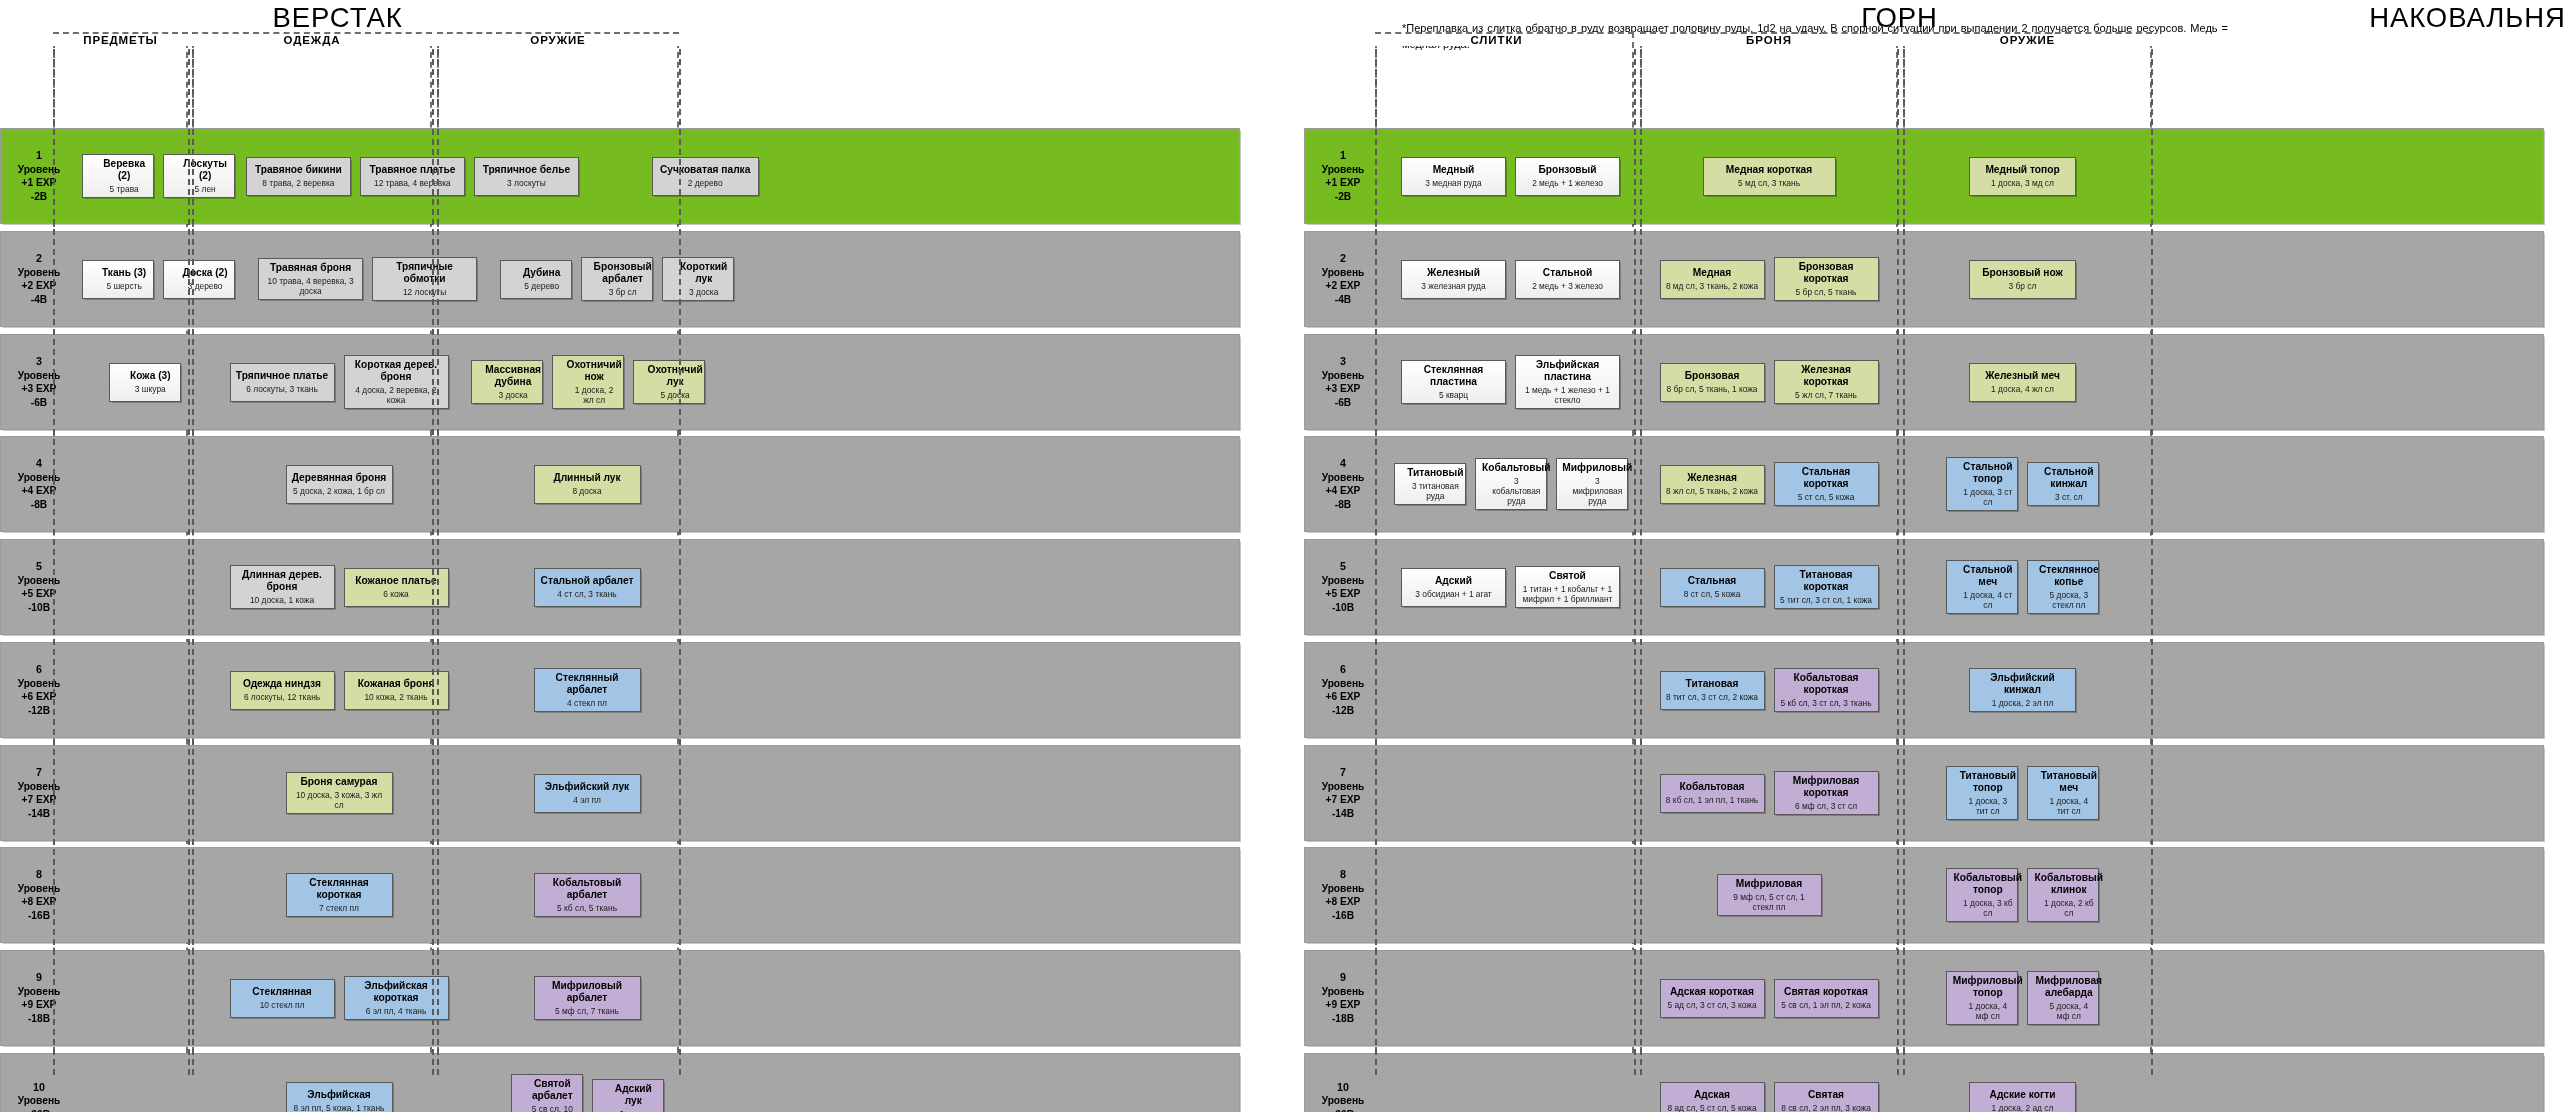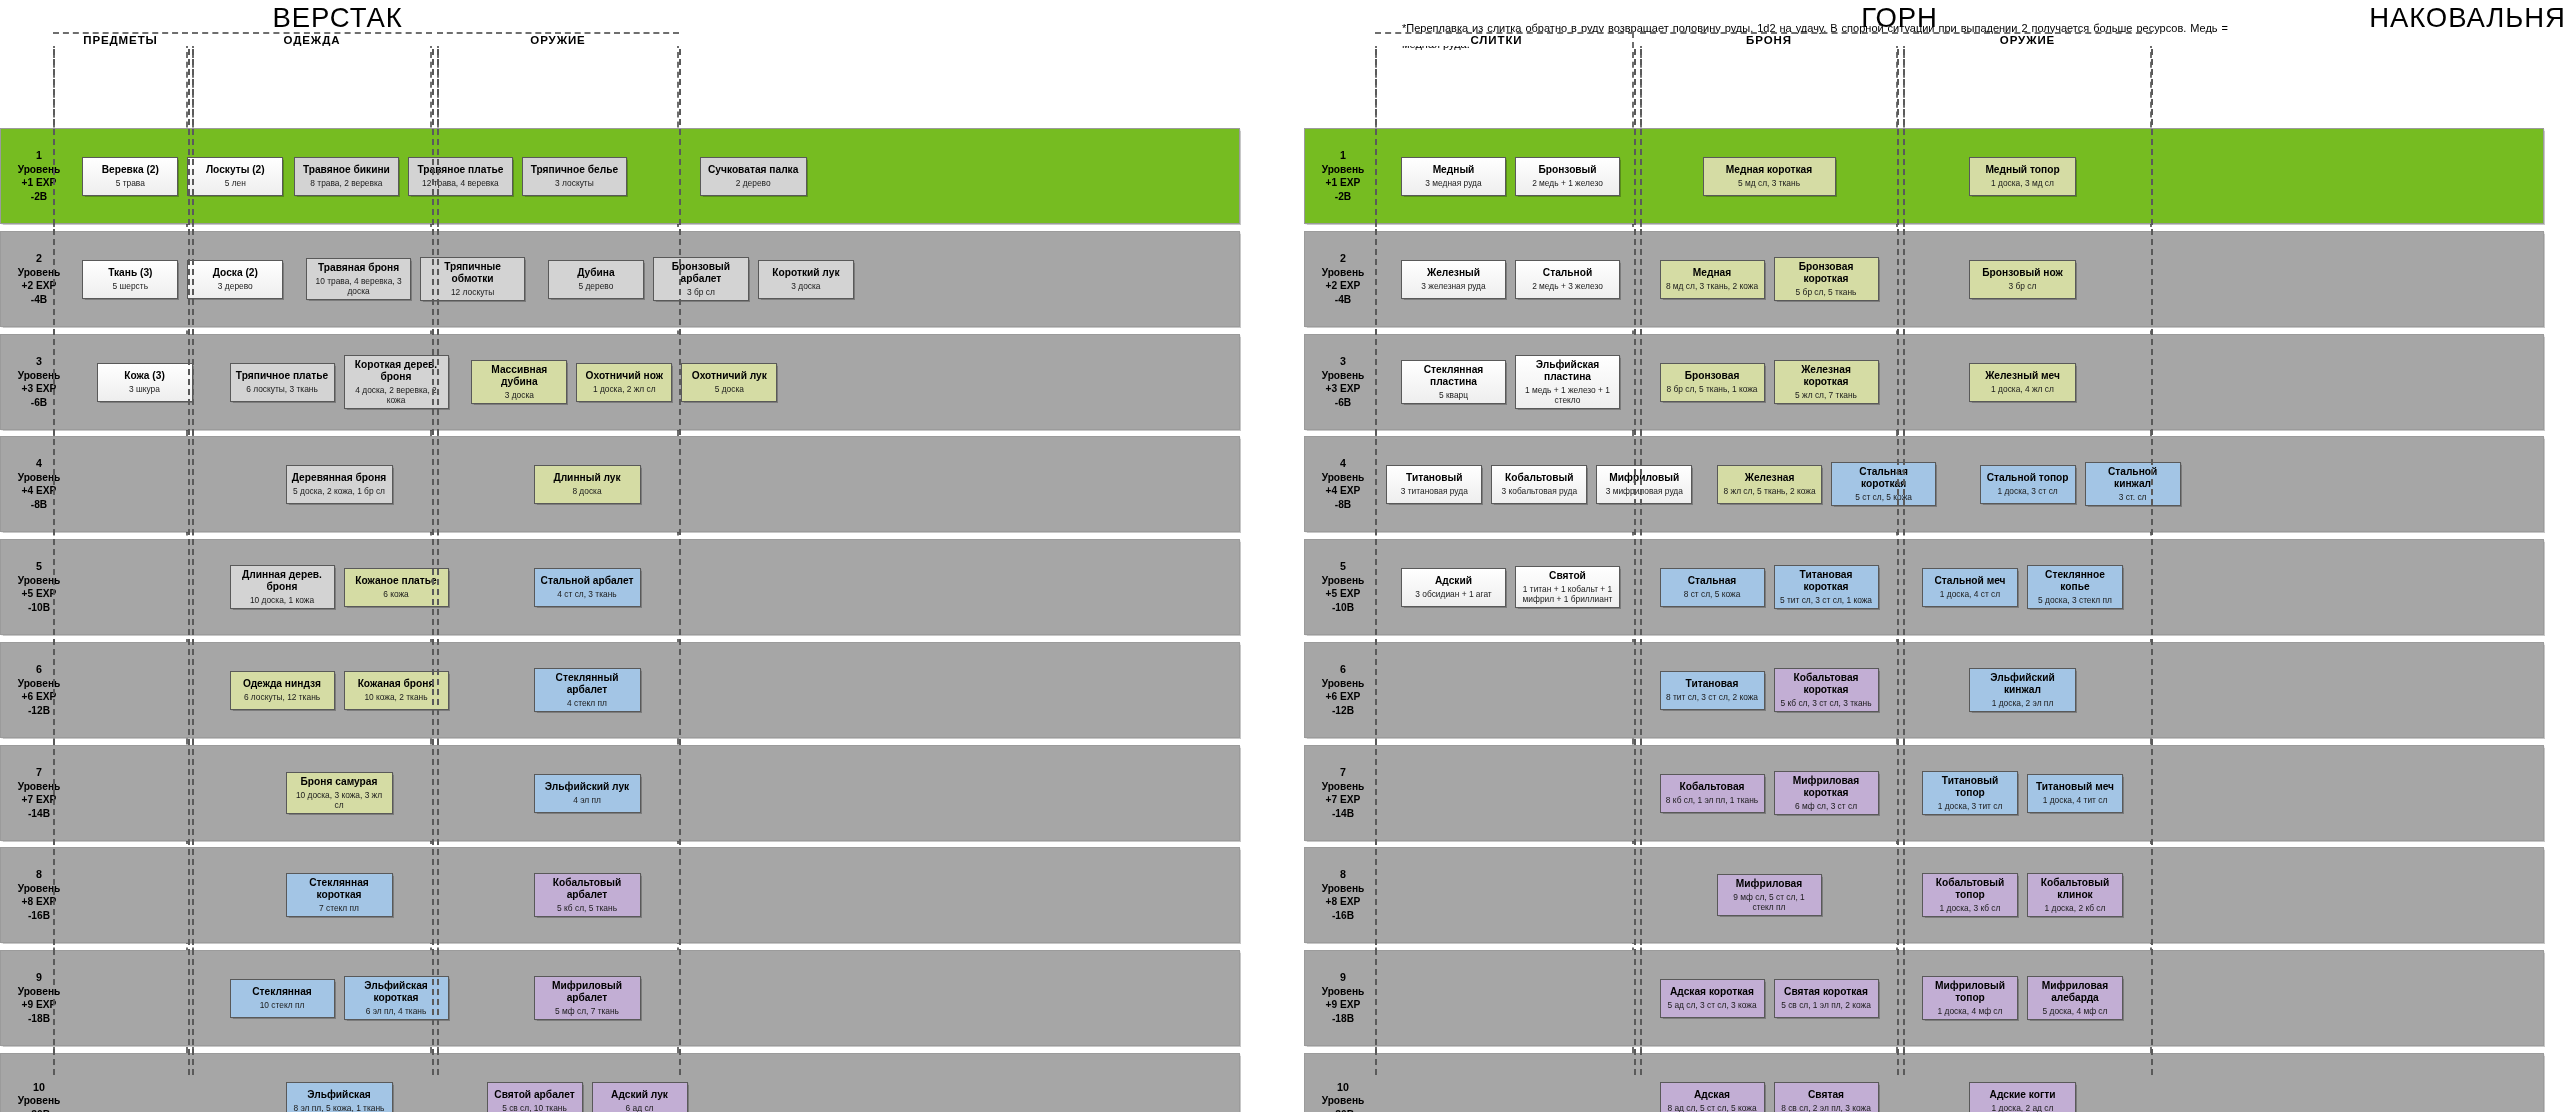--- a/index.html
+++ b/index.html
@@ -134,21 +134,21 @@
     line-height: 1.2;
     margin-top: 1.8px;
   }
 
   .c-white  { background: linear-gradient(#ffffff,#eeeeee); }
   .c-gray   { background: #d3d3d3; }
   .c-olive  { background: #d5dca4; }
   .c-blue   { background: #a3c5e5; }
   .c-purple { background: #c2aed4; }
 
-  .w-sm { width: 96px; }
+  .w-sm { width: 72px; padding-left: 16px; }
   .w-md { width: 105px; }
   .w-lg { width: 107px; }
   .w-xl { width: 133px; }
 
   
   .vsep {
     position: absolute;
     top: 0;
     width: 0;
     border-left: 2.2px dashed #5a5a5a;

